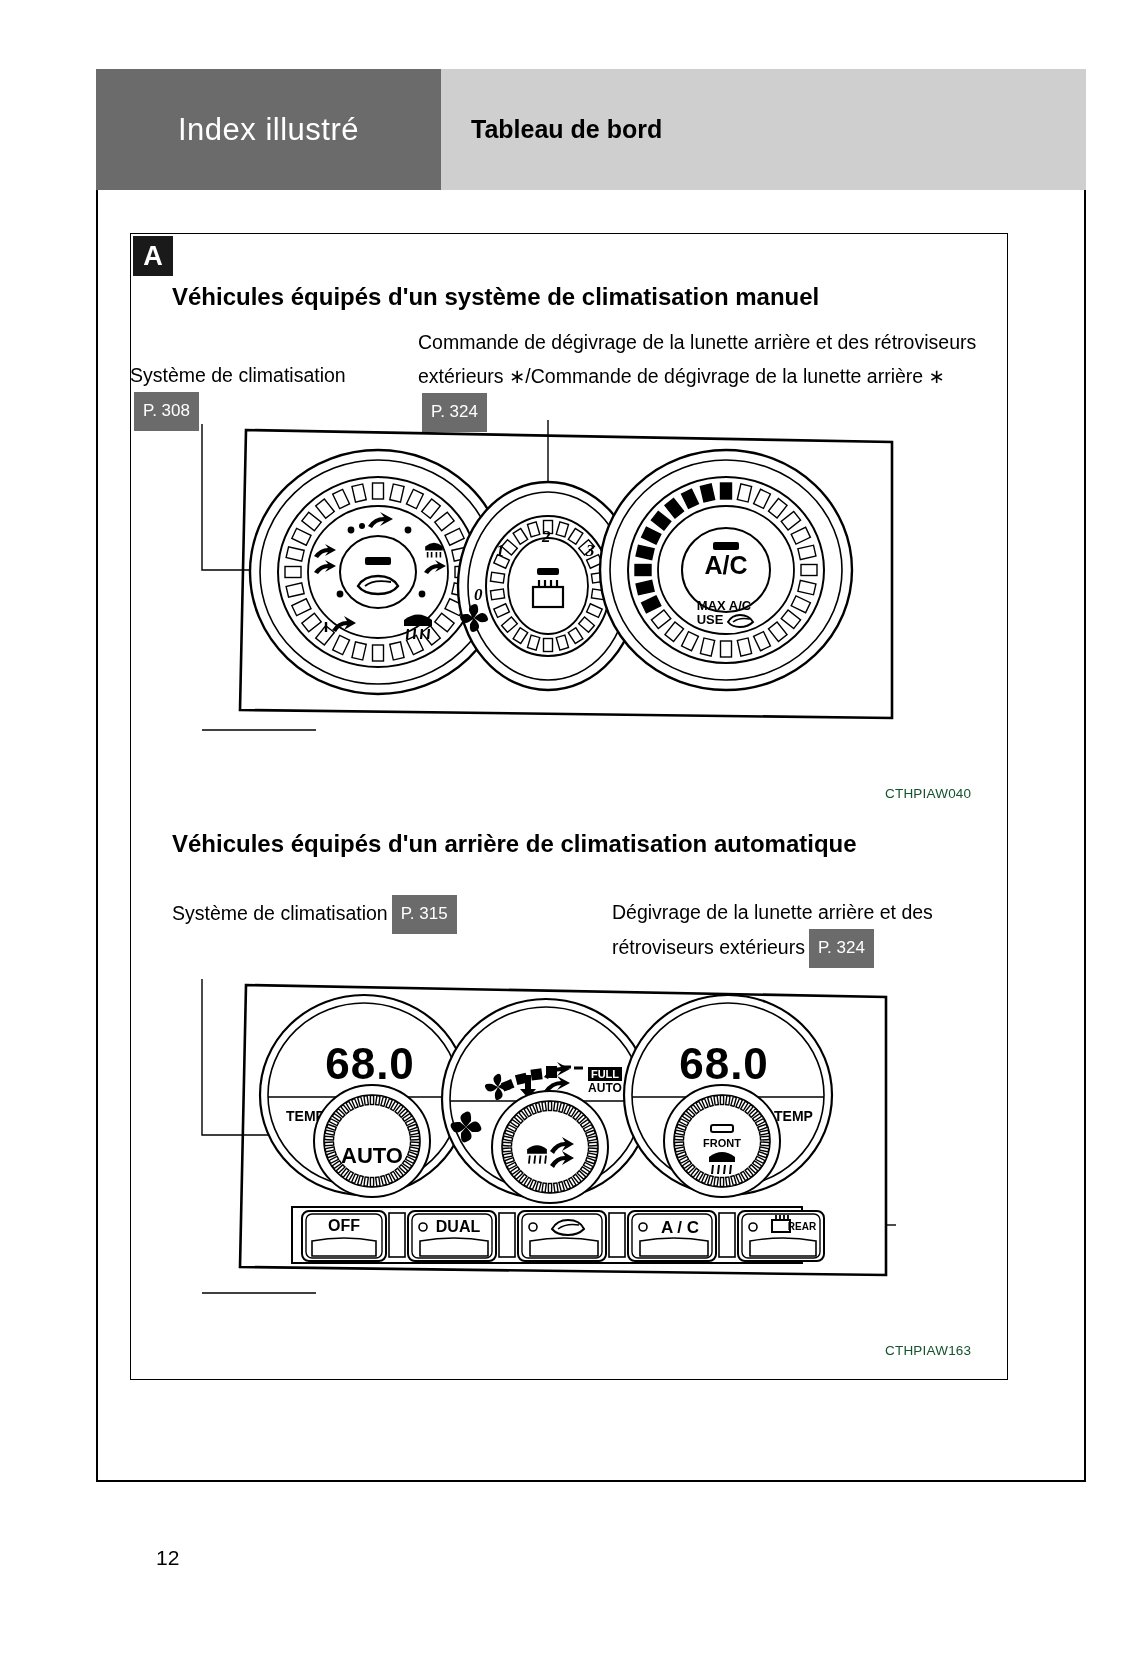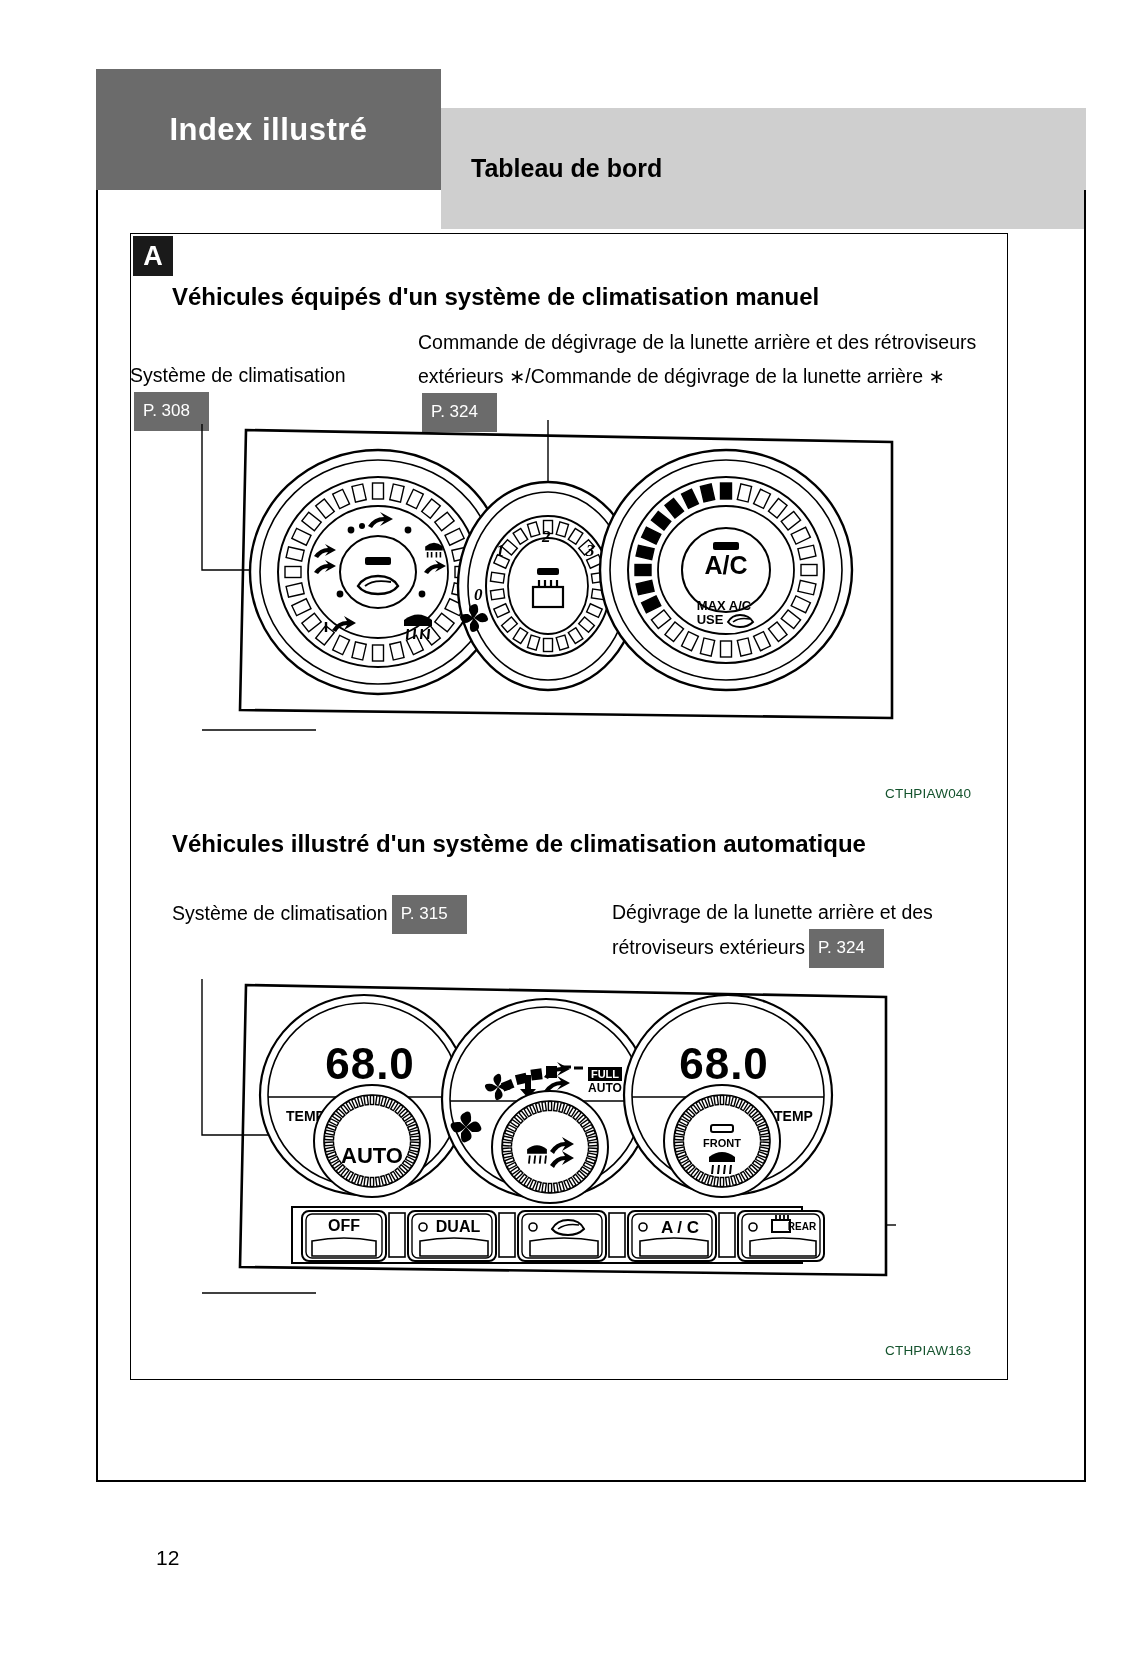--- a/index.html
+++ b/index.html
@@ -29,32 +29,31 @@
     width: 345px;
     height: 100%;
     background: #6b6b6b;
     display: flex;
     align-items: center;
     justify-content: center;
   }
   .header-tab-label {
     color: #ffffff;
     font-size: 31px;
-    font-weight: bold;
+    font-weight: normal;
     letter-spacing: 0.5px;
   }
   .header-title-area {
     flex: 1;
     height: 100%;
     background: #cfcfcf;
     display: flex;
     align-items: center;
     padding-left: 30px;
     box-sizing: border-box;
-    margin-top: 39px;
   }
   .header-title-label {
     color: #000000;
     font-size: 25px;
     font-weight: bold;
   }
 
   
   .content-frame {
     position: absolute;
@@ -108,21 +107,21 @@
     position: absolute;
     font-size: 19.5px;
     line-height: 34px;
     color: #000;
   }
   .pref {
     display: inline-block;
     background: #6b6b6b;
     color: #ffffff;
     font-size: 17px;
-    padding: 2px 19px 3px 9px;
+    padding: 2px 9px 3px 9px;
     margin-left: 4px;
     vertical-align: 1px;
     white-space: nowrap;
   }
 
   #callout-ac-manual   { left: 130px; top: 358px; width: 280px; }
   #callout-defog-manual{ left: 418px; top: 325px; width: 570px; }
   #callout-ac-auto     { left: 172px; top: 895px; width: 330px; }
   #callout-defog-auto  { left: 612px; top: 895px; width: 390px; }
 
@@ -369,21 +368,21 @@
     <g transform="translate(14,50)" fill="none" stroke="#000" stroke-width="2">
       <path d="M-12 2 q4 -7 12 -7 q9 0 13 7 q-5 5 -13 5 q-8 0 -12 -5 Z"></path>
       <path d="M-7 2 q6 -5 17 -3" stroke-width="1.5"></path>
     </g>
   </g>
 </svg>
 </div>
 
 <div class="img-code" id="code-1">CTHPIAW040</div>
 
-<div class="section-heading" id="heading-auto">Véhicules illustré d'un système de climatisation automatique</div>
+<div class="section-heading" id="heading-auto">Véhicules équipés d'un arrière de climatisation automatique</div>
 
 <div class="callout" id="callout-ac-auto">
   <span>Système de climatisation</span><span class="pref">P. 315</span>
 </div>
 
 <div class="callout" id="callout-defog-auto">
   <span>Dégivrage de la lunette arrière et des rétroviseurs extérieurs</span><span class="pref">P. 324</span>
 </div>
 
 <div class="illus" id="illus-auto">

